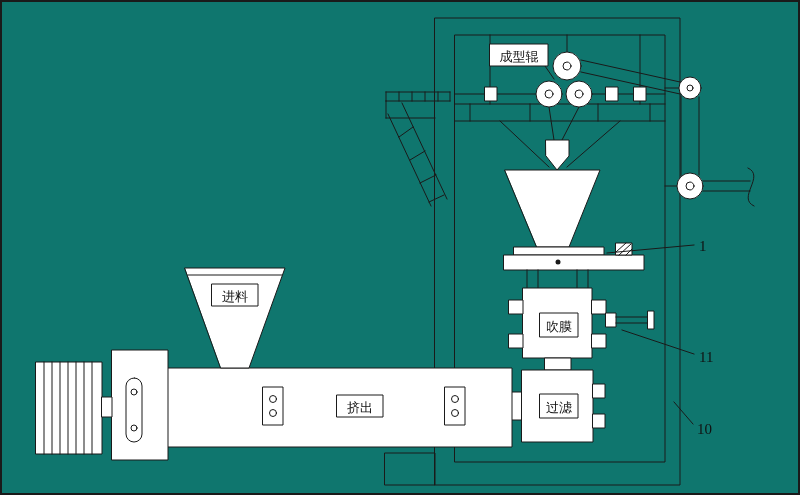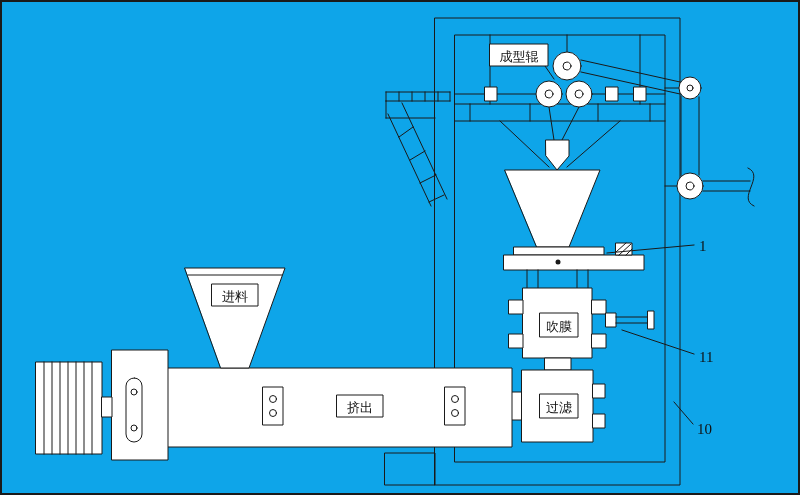--- a/index.html
+++ b/index.html
@@ -1,16 +1,16 @@
 <!DOCTYPE html>
 <html><head>
 <meta charset="utf-8">
 <style>
   html,body{margin:0;padding:0;background:#ffffff;}
-  .stage{width:800px;height:495px;position:relative;background:#0ea5e9;overflow:hidden;}
+  .stage{width:800px;height:495px;position:relative;background:#0f766e;overflow:hidden;}
   svg{display:block;}
   svg line, svg rect, svg circle, svg polygon, svg path{vector-effect:non-scaling-stroke;}
   text{stroke:none;fill:#111;}
   .cjk{font-family:"DejaVu Sans",sans-serif;font-size:13px;text-anchor:middle;dominant-baseline:central;}
   .num{font-family:"Liberation Serif",serif;font-size:15px;text-anchor:start;dominant-baseline:central;}
 </style>
 </head>
 <body>
 
 <div class="stage">

